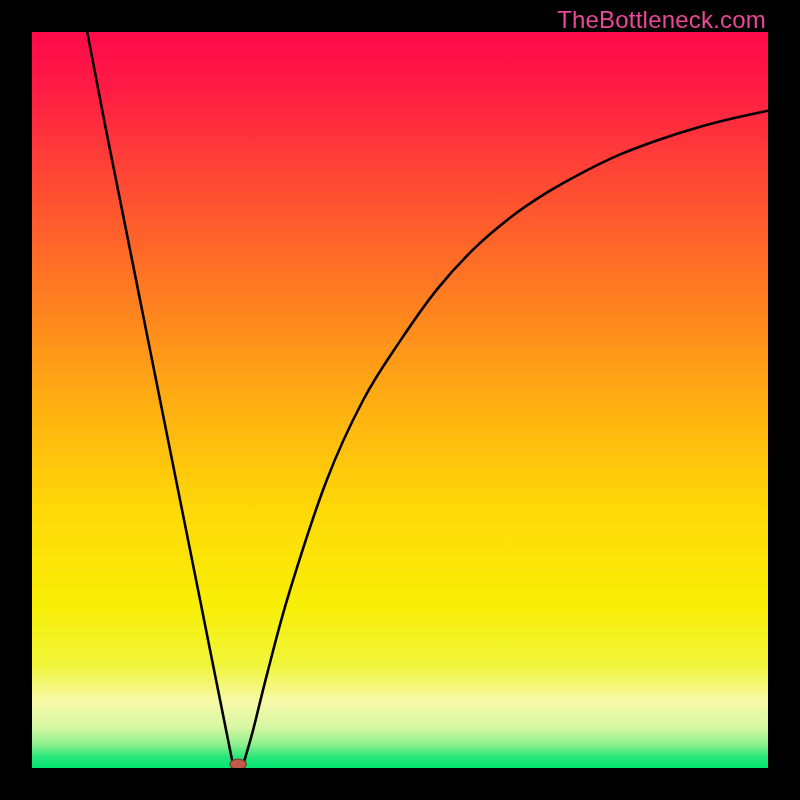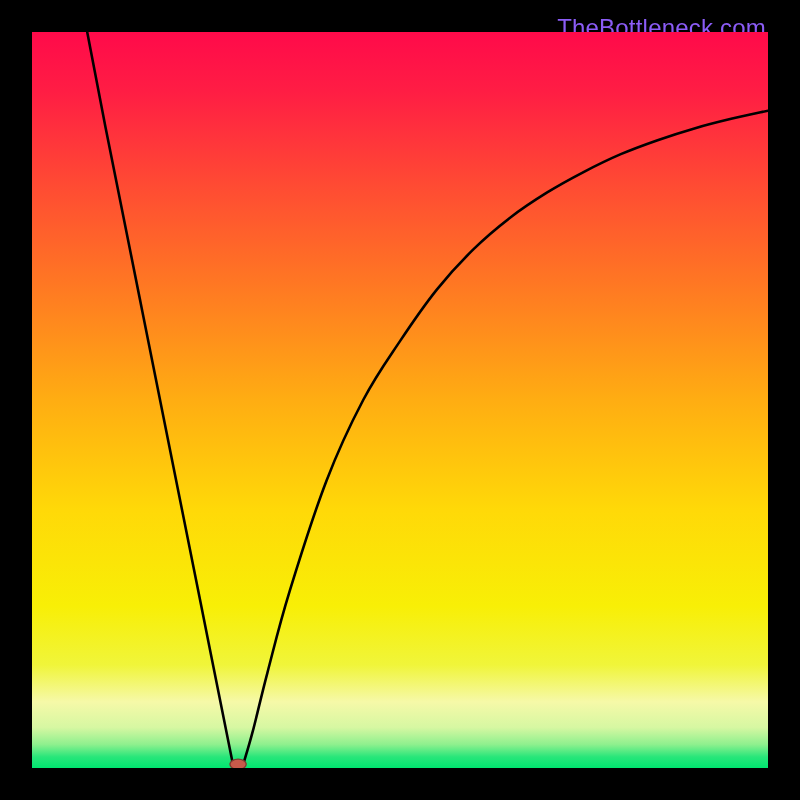--- a/index.html
+++ b/index.html
@@ -21,23 +21,23 @@
   }
   .plot-area {
     position: absolute;
     left: 0;
     top: 0;
     width: 736px;
     height: 736px;
   }
   .watermark {
     position: absolute;
-    top: 14px;
+    top: 6px;
     right: 34px;
-    color: #8b5cf6;
+    color: #ec4899;
     font-size: 24px;
     letter-spacing: 0.2px;
     font-weight: 500;
   }
 </style>
 </head>
 <body>
 
 <div class="watermark">TheBottleneck.com</div>
 

